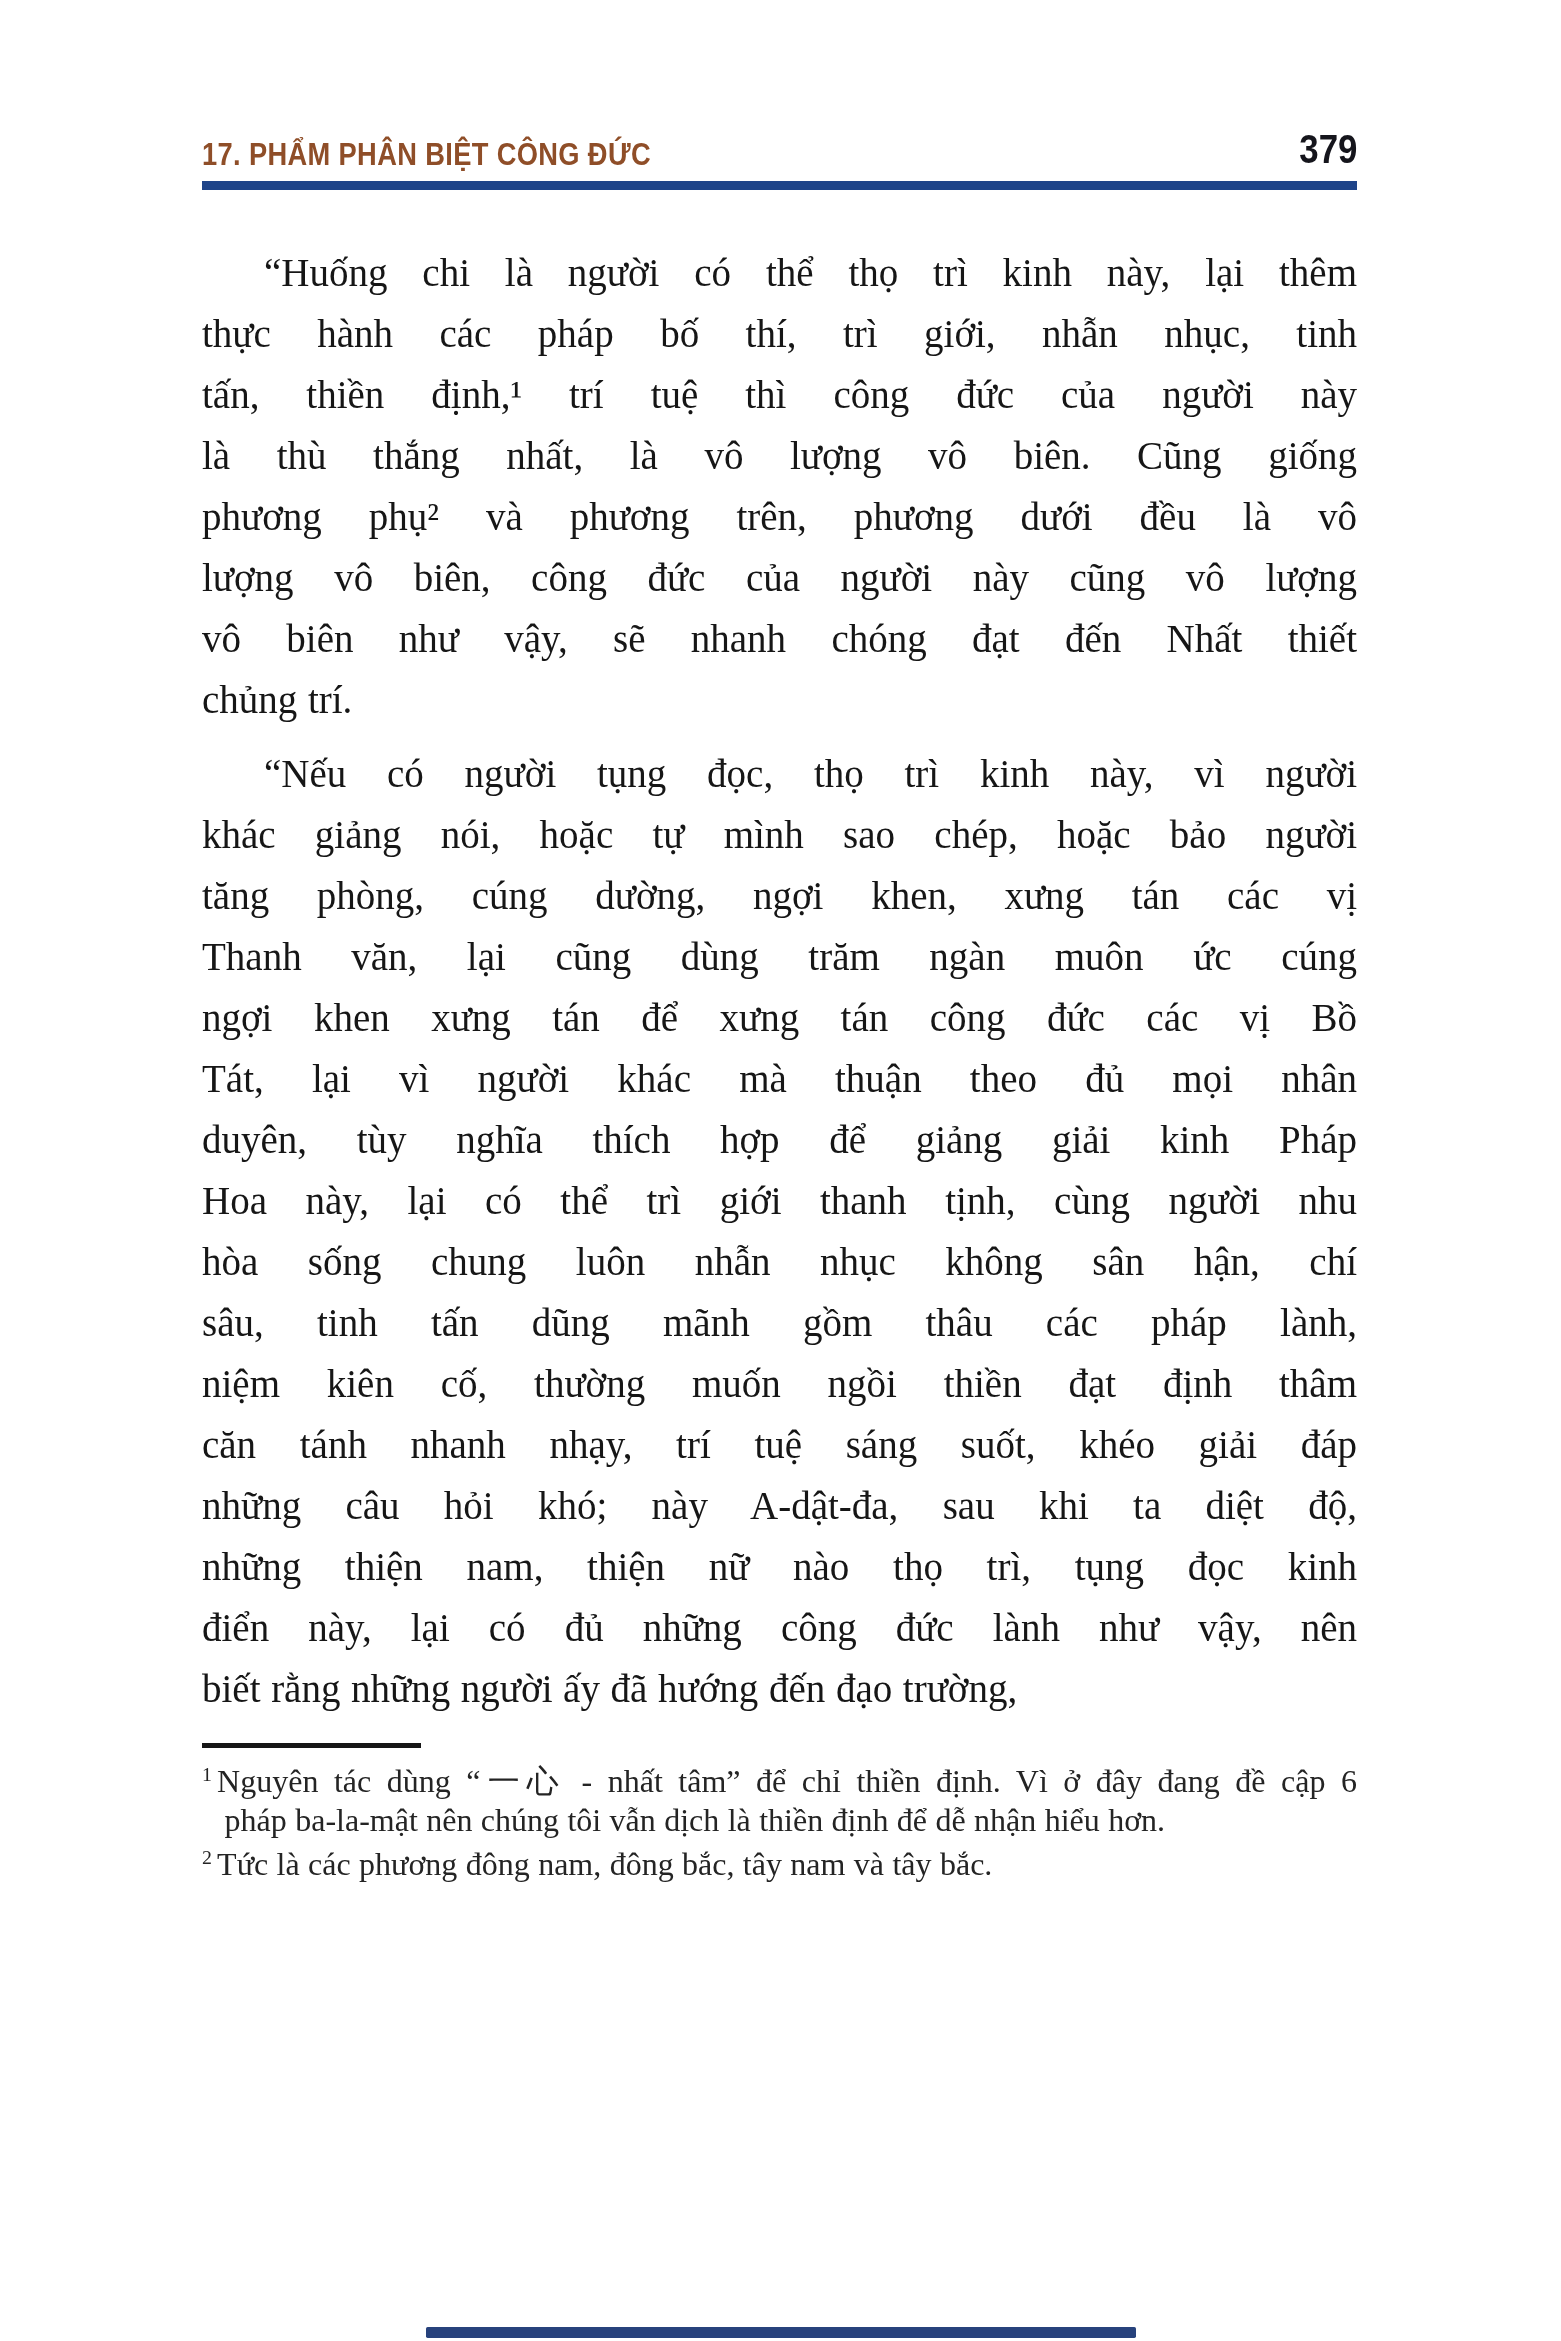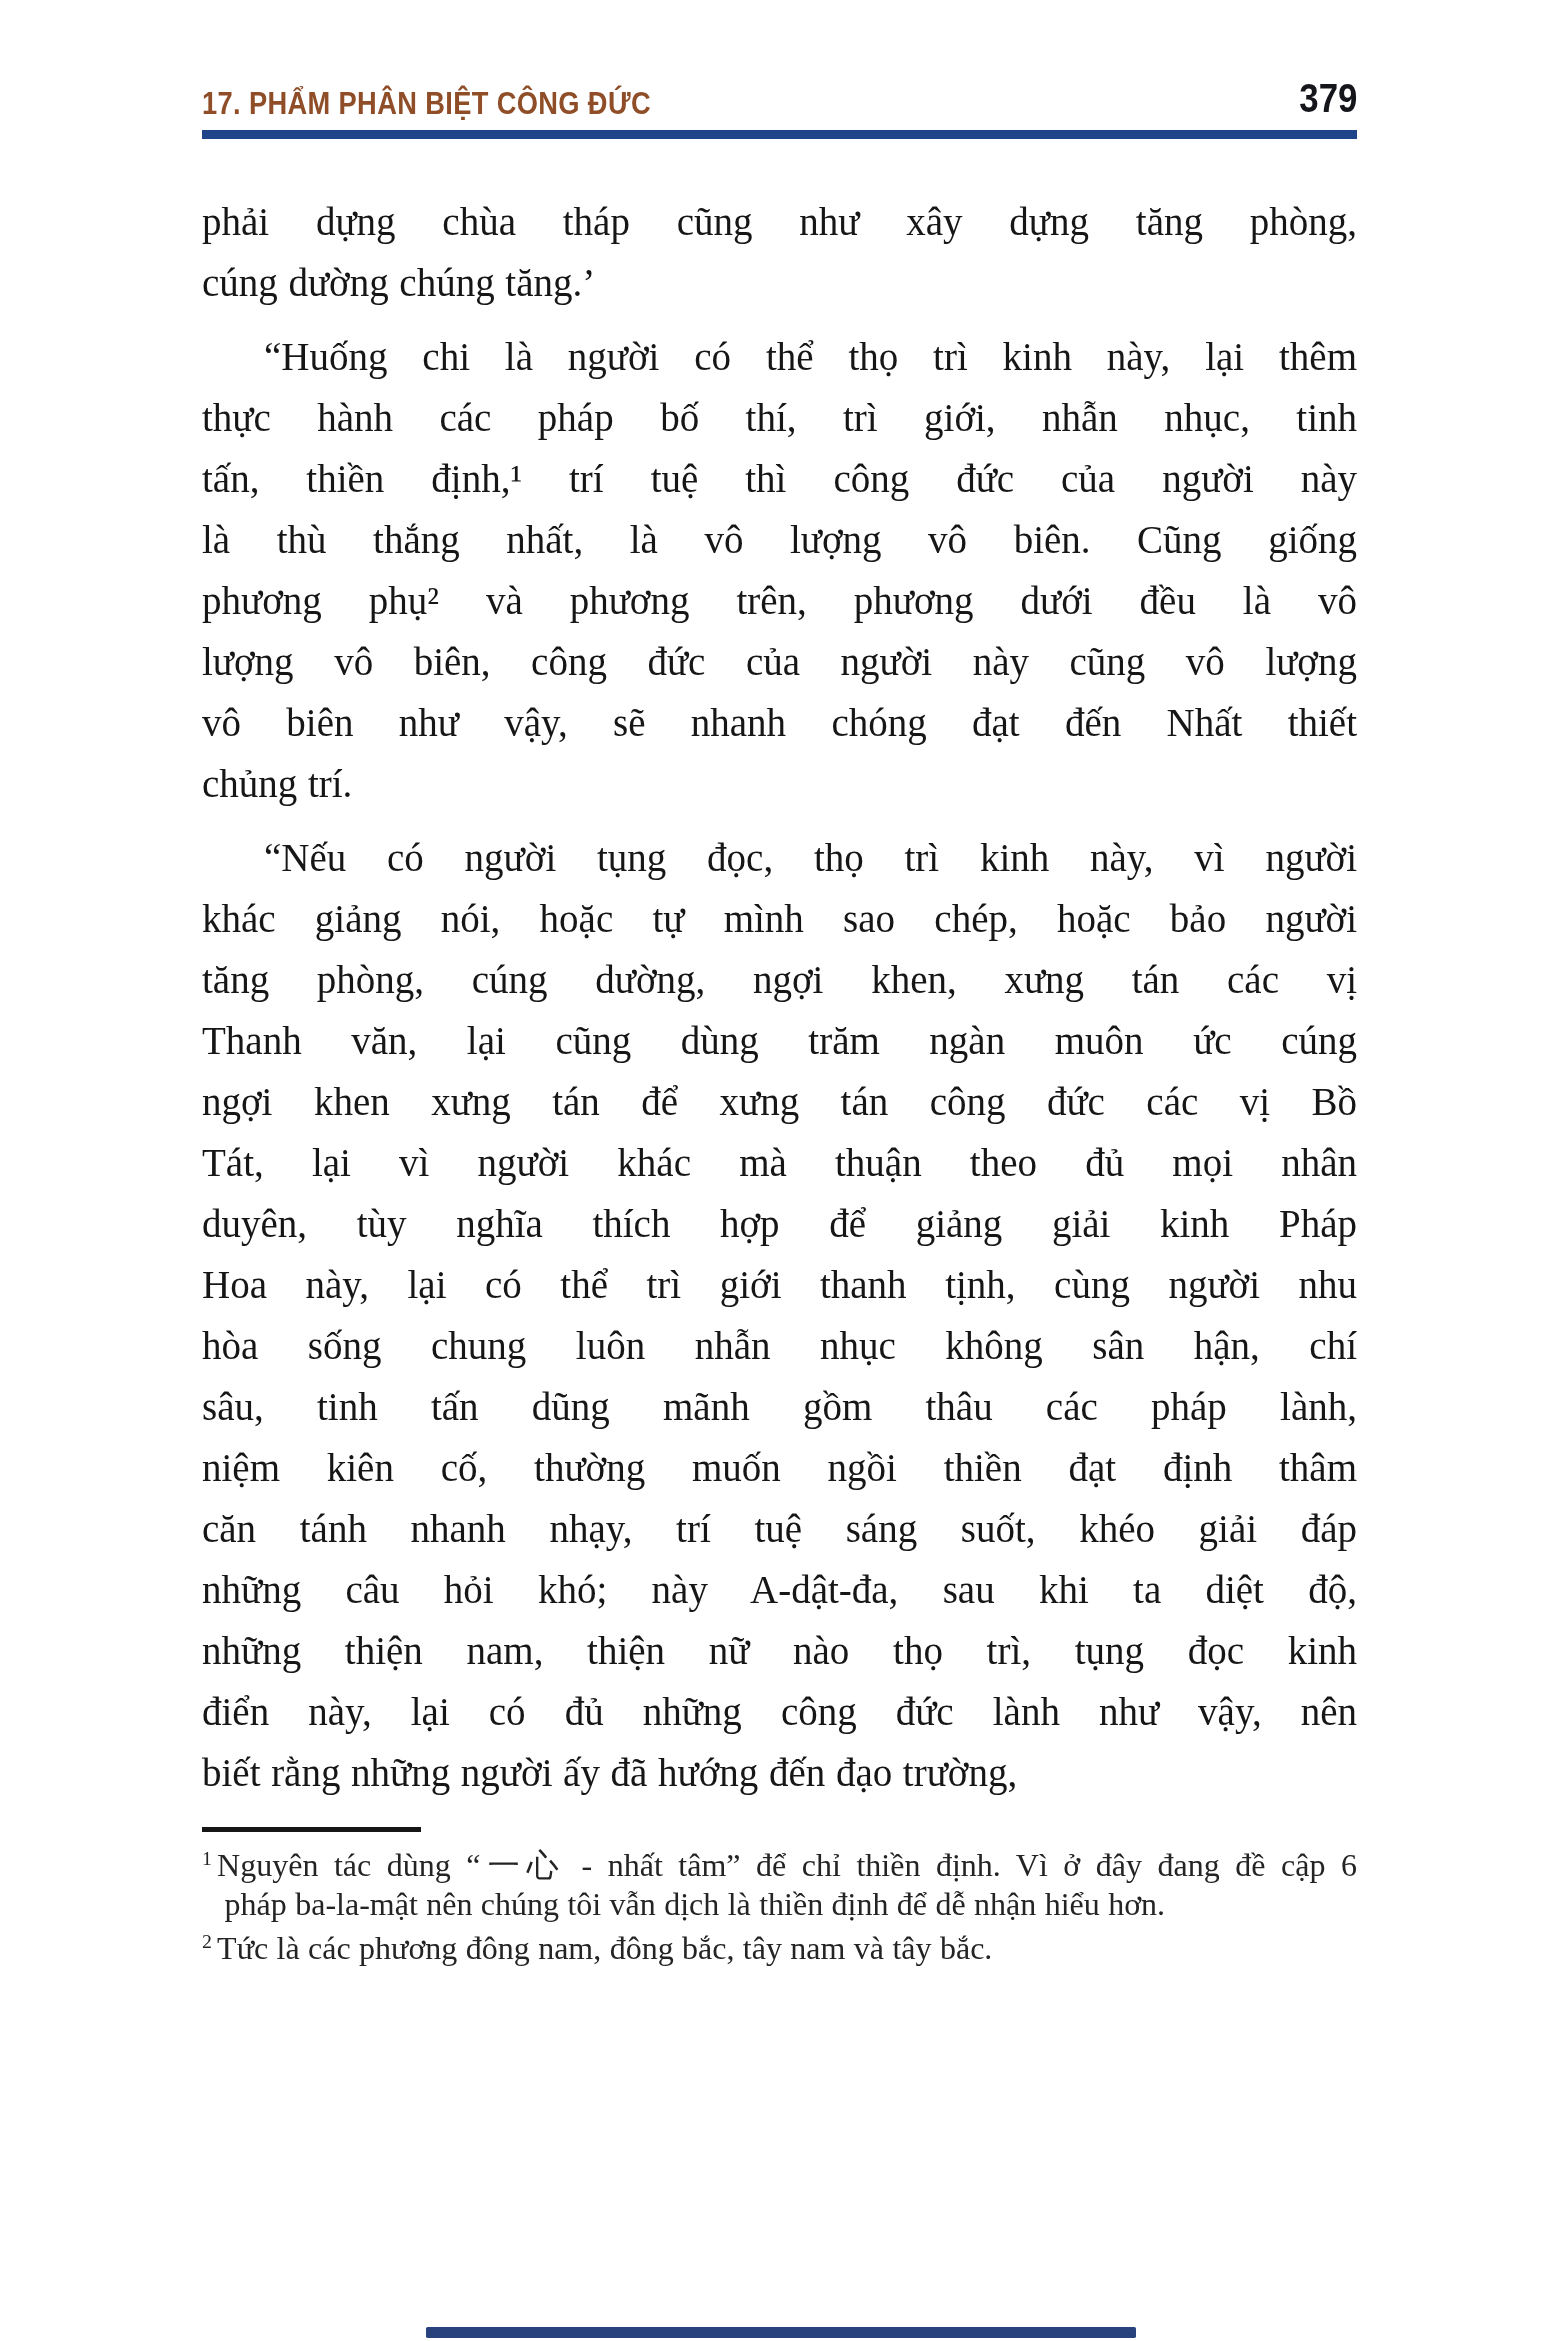--- a/index.html
+++ b/index.html
@@ -20,21 +20,21 @@
     font-family:"Liberation Serif","DejaVu Serif",serif;
   }
   .content{
     margin-left:202px;
     width:1155px;
   }
   .pagehead{
     display:flex;
     justify-content:space-between;
     align-items:flex-end;
-    padding-top:46px;
+    padding-top:97px;
     height:73px;
   }
   .chapter-title{
     font-family:"Liberation Sans","DejaVu Sans",sans-serif;
     font-weight:700;
     font-size:31px;
     line-height:1;
     letter-spacing:0.4px;
     color:var(--header-brown);
     transform:scaleX(0.88);
@@ -116,24 +116,20 @@
 
     <div class="pagehead">
       <div class="chapter-title">17. PHẨM PHÂN BIỆT CÔNG ĐỨC</div>
       <div class="page-number">379</div>
     </div>
 
     <div class="header-rule"></div>
 
     <div class="body-text" id="body-text">
         <div class="paragraph">
-          <div class="line">phải dựng chùa tháp cũng như xây dựng tăng phòng,</div>
-          <div class="line last">cúng dường chúng tăng.’</div>
-        </div>
-        <div class="paragraph">
           <div class="line first">“Huống chi là người có thể thọ trì kinh này, lại thêm</div>
           <div class="line">thực hành các pháp bố thí, trì giới, nhẫn nhục, tinh</div>
           <div class="line">tấn, thiền định,¹ trí tuệ thì công đức của người này</div>
           <div class="line">là thù thắng nhất, là vô lượng vô biên. Cũng giống</div>
           <div class="line">phương phụ² và phương trên, phương dưới đều là vô</div>
           <div class="line">lượng vô biên, công đức của người này cũng vô lượng</div>
           <div class="line">vô biên như vậy, sẽ nhanh chóng đạt đến Nhất thiết</div>
           <div class="line last">chủng trí.</div>
         </div>
         <div class="paragraph">

